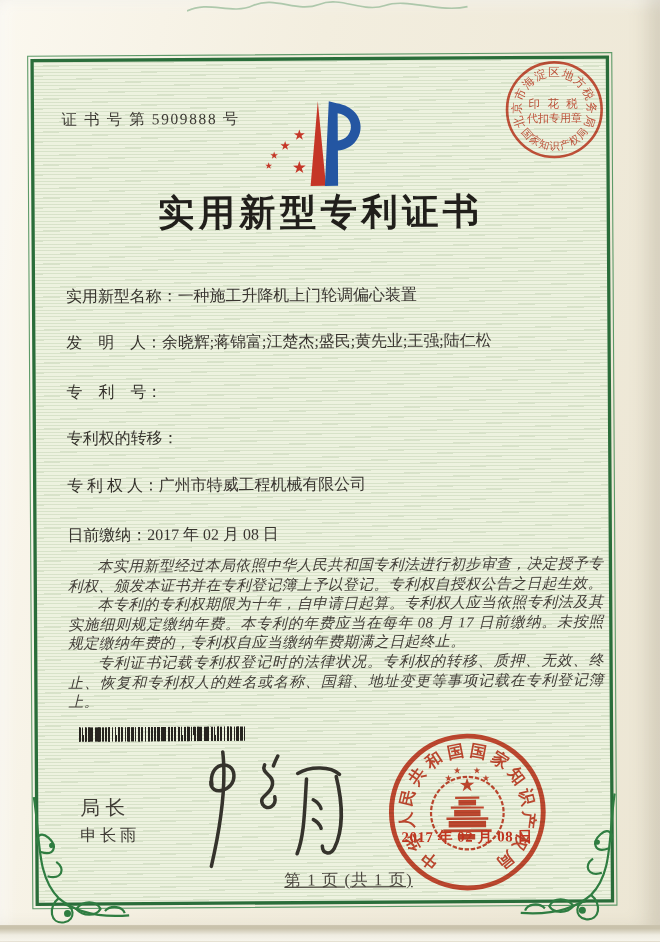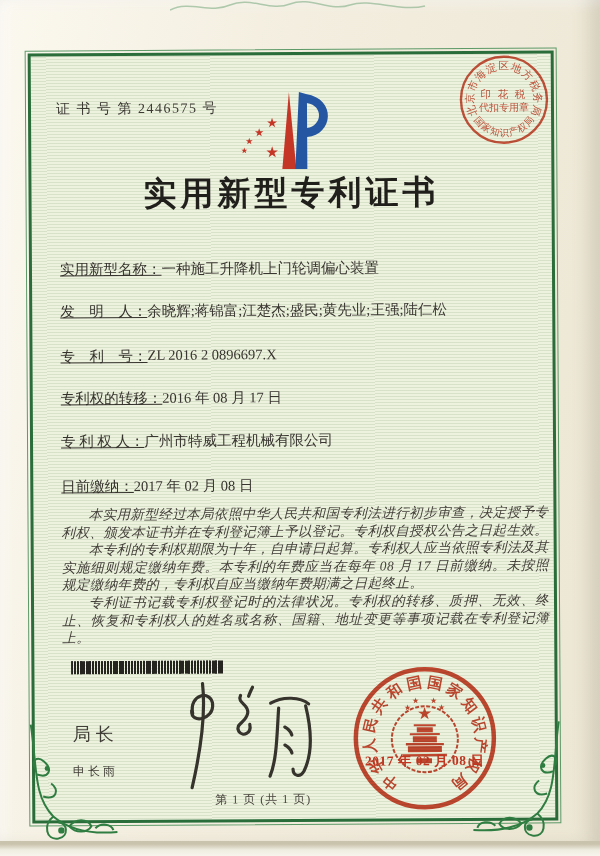--- a/index.html
+++ b/index.html
@@ -22,54 +22,54 @@
     transform:rotate(-0.35deg);
     box-sizing:border-box;
   }
   .cert-no{position:absolute;left:25px;top:44px;font-size:14px;letter-spacing:1.5px;color:#3c3933;}
   .tax-stamp{position:absolute;left:427px;top:0;mix-blend-mode:multiply;opacity:.85;}
   .tax-stamp text{fill:#c8371f;font-family:"Liberation Serif","DejaVu Serif",serif;}
   .logo{position:absolute;left:205px;top:34px;}
   .title{position:absolute;left:0;top:116px;width:100%;text-align:center;
     font-size:33px;font-weight:bold;letter-spacing:4px;color:#211f1b;}
   .row{position:absolute;left:28px;white-space:nowrap;font-size:14.5px;color:#393530;display:flex;}
-  .row .lab{color:#35322c;text-decoration:underline;}
+  .row .lab{color:#35322c;}
   .paras{position:absolute;left:28px;top:450px;width:487px;font-size:13.5px;line-height:17.6px;
     color:#44403a;font-style:italic;text-align:justify;letter-spacing:.4px;}
   .paras p{margin:0;text-indent:2em;}
   .barcode{position:absolute;left:37px;top:605px;width:152px;height:13px;
     background:
       repeating-linear-gradient(90deg,#26241f 0 1.5px,transparent 1.5px 3px),
       repeating-linear-gradient(90deg,#26241f 0 1px,transparent 1px 5.5px),
       repeating-linear-gradient(90deg,#26241f 0 2px,transparent 2px 9px);}
   .comm-title{position:absolute;left:38px;top:666px;font-size:18px;letter-spacing:5px;color:#403d36;}
-  .comm-name{position:absolute;left:38px;top:694px;font-size:12px;letter-spacing:3px;color:#403d36;margin-top:13px;}
+  .comm-name{position:absolute;left:38px;top:694px;font-size:15px;letter-spacing:3px;color:#403d36;}
   .signature{position:absolute;left:130px;top:622px;}
   .seal{position:absolute;left:315px;top:609px;mix-blend-mode:multiply;opacity:.9;}
   .seal text{fill:#c8371f;font-family:"Liberation Serif","DejaVu Serif",serif;}
   .seal-date{position:absolute;left:330px;top:698px;font-size:13.5px;font-weight:bold;
     color:#c03520;letter-spacing:.5px;z-index:4;}
-  .footer{position:absolute;left:180px;top:736px;width:160px;text-align:left;
-    font-size:12px;color:#4a463e;letter-spacing:1px;}
+  .footer{position:absolute;left:180px;top:736px;width:160px;text-align:right;
+    font-size:15px;color:#4a463e;letter-spacing:1px;text-decoration:underline;}
   .orn{position:absolute;bottom:-32px;}
   .orn-l{left:-10px;}
   .orn-r{right:-10px;transform:scaleX(-1);}
 </style>
 </head>
 <body>
 
 <div class="photo">
 
   <svg class="top-squiggle" width="260" height="14" viewBox="0 0 260 14">
     <path d="M0,10 C20,0 40,14 60,5 S100,12 120,4 S160,12 180,5 S230,12 255,6" fill="none" stroke="#7fae85" stroke-width="1.5" opacity="0.6"></path>
   </svg>
 
   <div class="frame">
 
-    <div class="cert-no">证 书 号 第 2446575 号</div>
+    <div class="cert-no">证 书 号 第 5909888 号</div>
 
     <svg class="tax-stamp" width="92" height="92" viewBox="0 0 92 92">
       <circle cx="46" cy="46" r="43" fill="none" stroke="#c8371f" stroke-width="2.4"></circle>
       <g class="ring">
           <text transform="translate(13.9 57.1) rotate(250.9)" text-anchor="middle" dy="0.34em" font-size="10.5">北</text>
           <text transform="translate(12.0 44.4) rotate(272.7)" text-anchor="middle" dy="0.34em" font-size="10.5">京</text>
           <text transform="translate(15.1 31.9) rotate(294.5)" text-anchor="middle" dy="0.34em" font-size="10.5">市</text>
           <text transform="translate(22.5 21.4) rotate(316.4)" text-anchor="middle" dy="0.34em" font-size="10.5">海</text>
           <text transform="translate(33.4 14.4) rotate(338.2)" text-anchor="middle" dy="0.34em" font-size="10.5">淀</text>
           <text transform="translate(46.0 12.0) rotate(360.0)" text-anchor="middle" dy="0.34em" font-size="10.5">区</text>
@@ -107,25 +107,23 @@
     <div class="row" style="top:204px">
       <span class="lab">实用新型名称：</span>
       <span class="val">一种施工升降机上门轮调偏心装置</span>
     </div>
     <div class="row" style="top:246px">
       <span class="lab">发　明　人：</span>
       <span class="val">余晓辉;蒋锦富;江楚杰;盛民;黄先业;王强;陆仁松</span>
     </div>
     <div class="row" style="top:291px">
       <span class="lab">专　利　号：</span>
-      <span class="val">ZL 2016 2 0896697.X</span>
     </div>
     <div class="row" style="top:333px">
       <span class="lab">专利权的转移：</span>
-      <span class="val">2016 年 08 月 17 日</span>
     </div>
     <div class="row" style="top:376px">
       <span class="lab">专 利 权 人：</span>
       <span class="val">广州市特威工程机械有限公司</span>
     </div>
     <div class="row" style="top:421px">
       <span class="lab">日前缴纳：</span>
       <span class="val">2017 年 02 月 08 日</span>
     </div>
 

